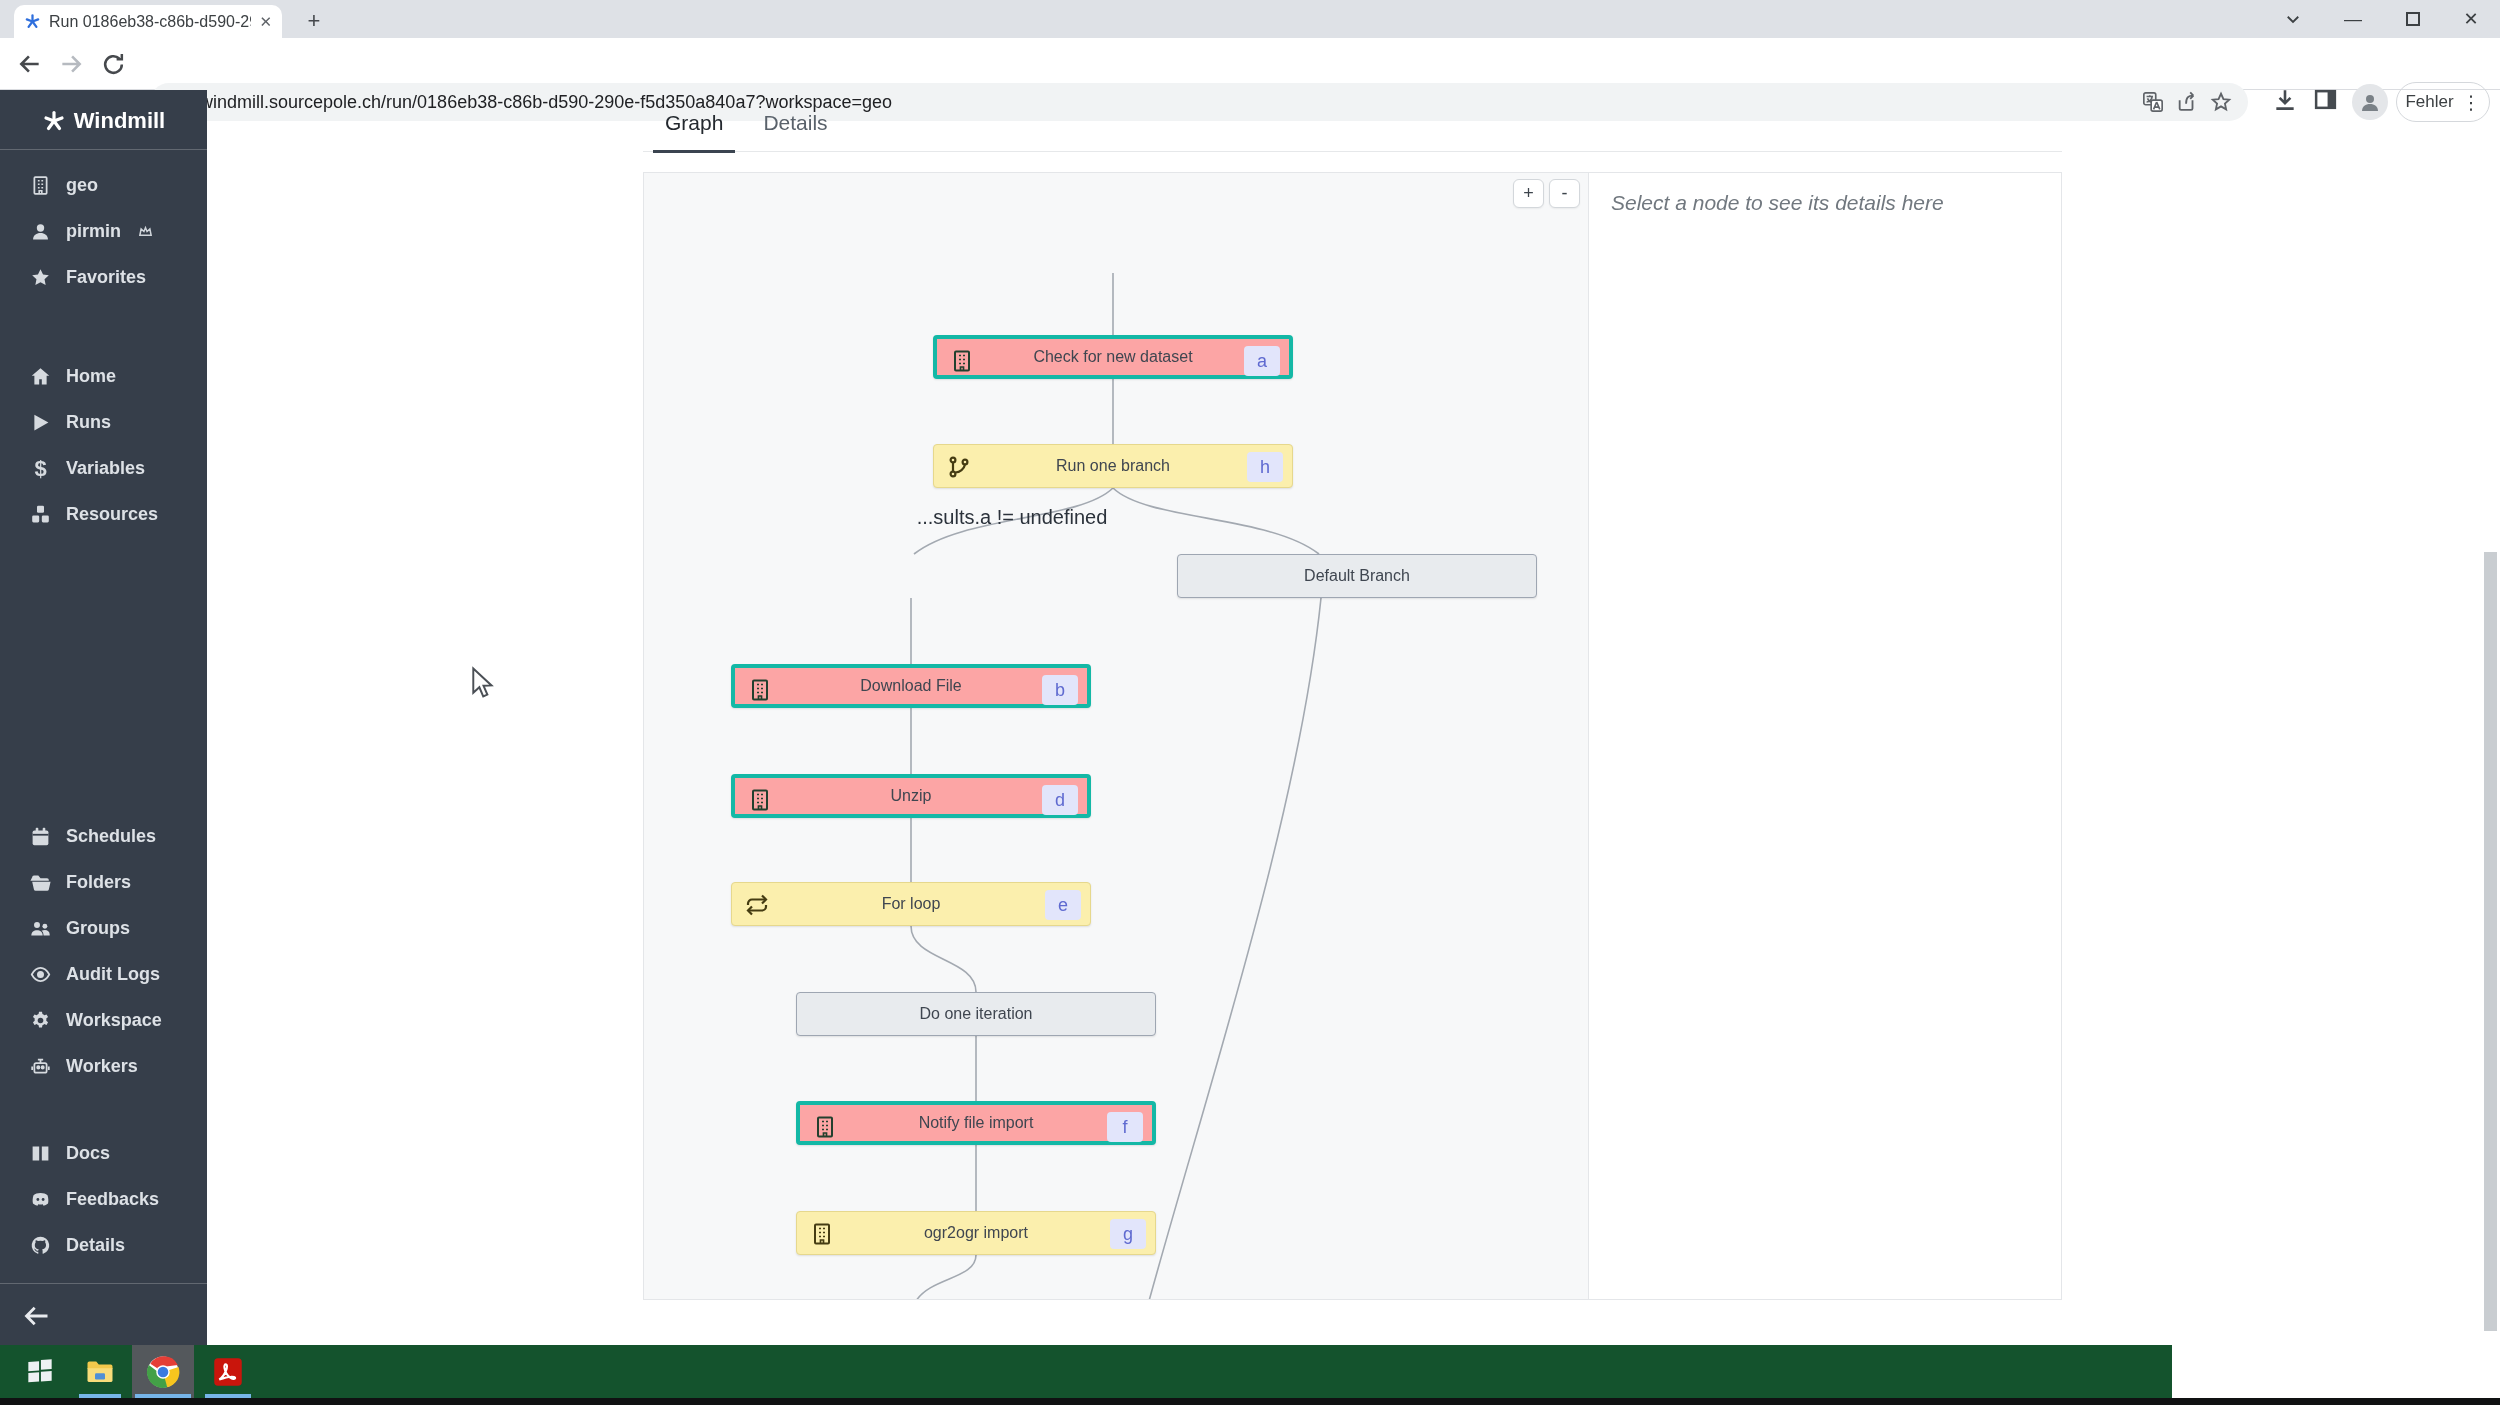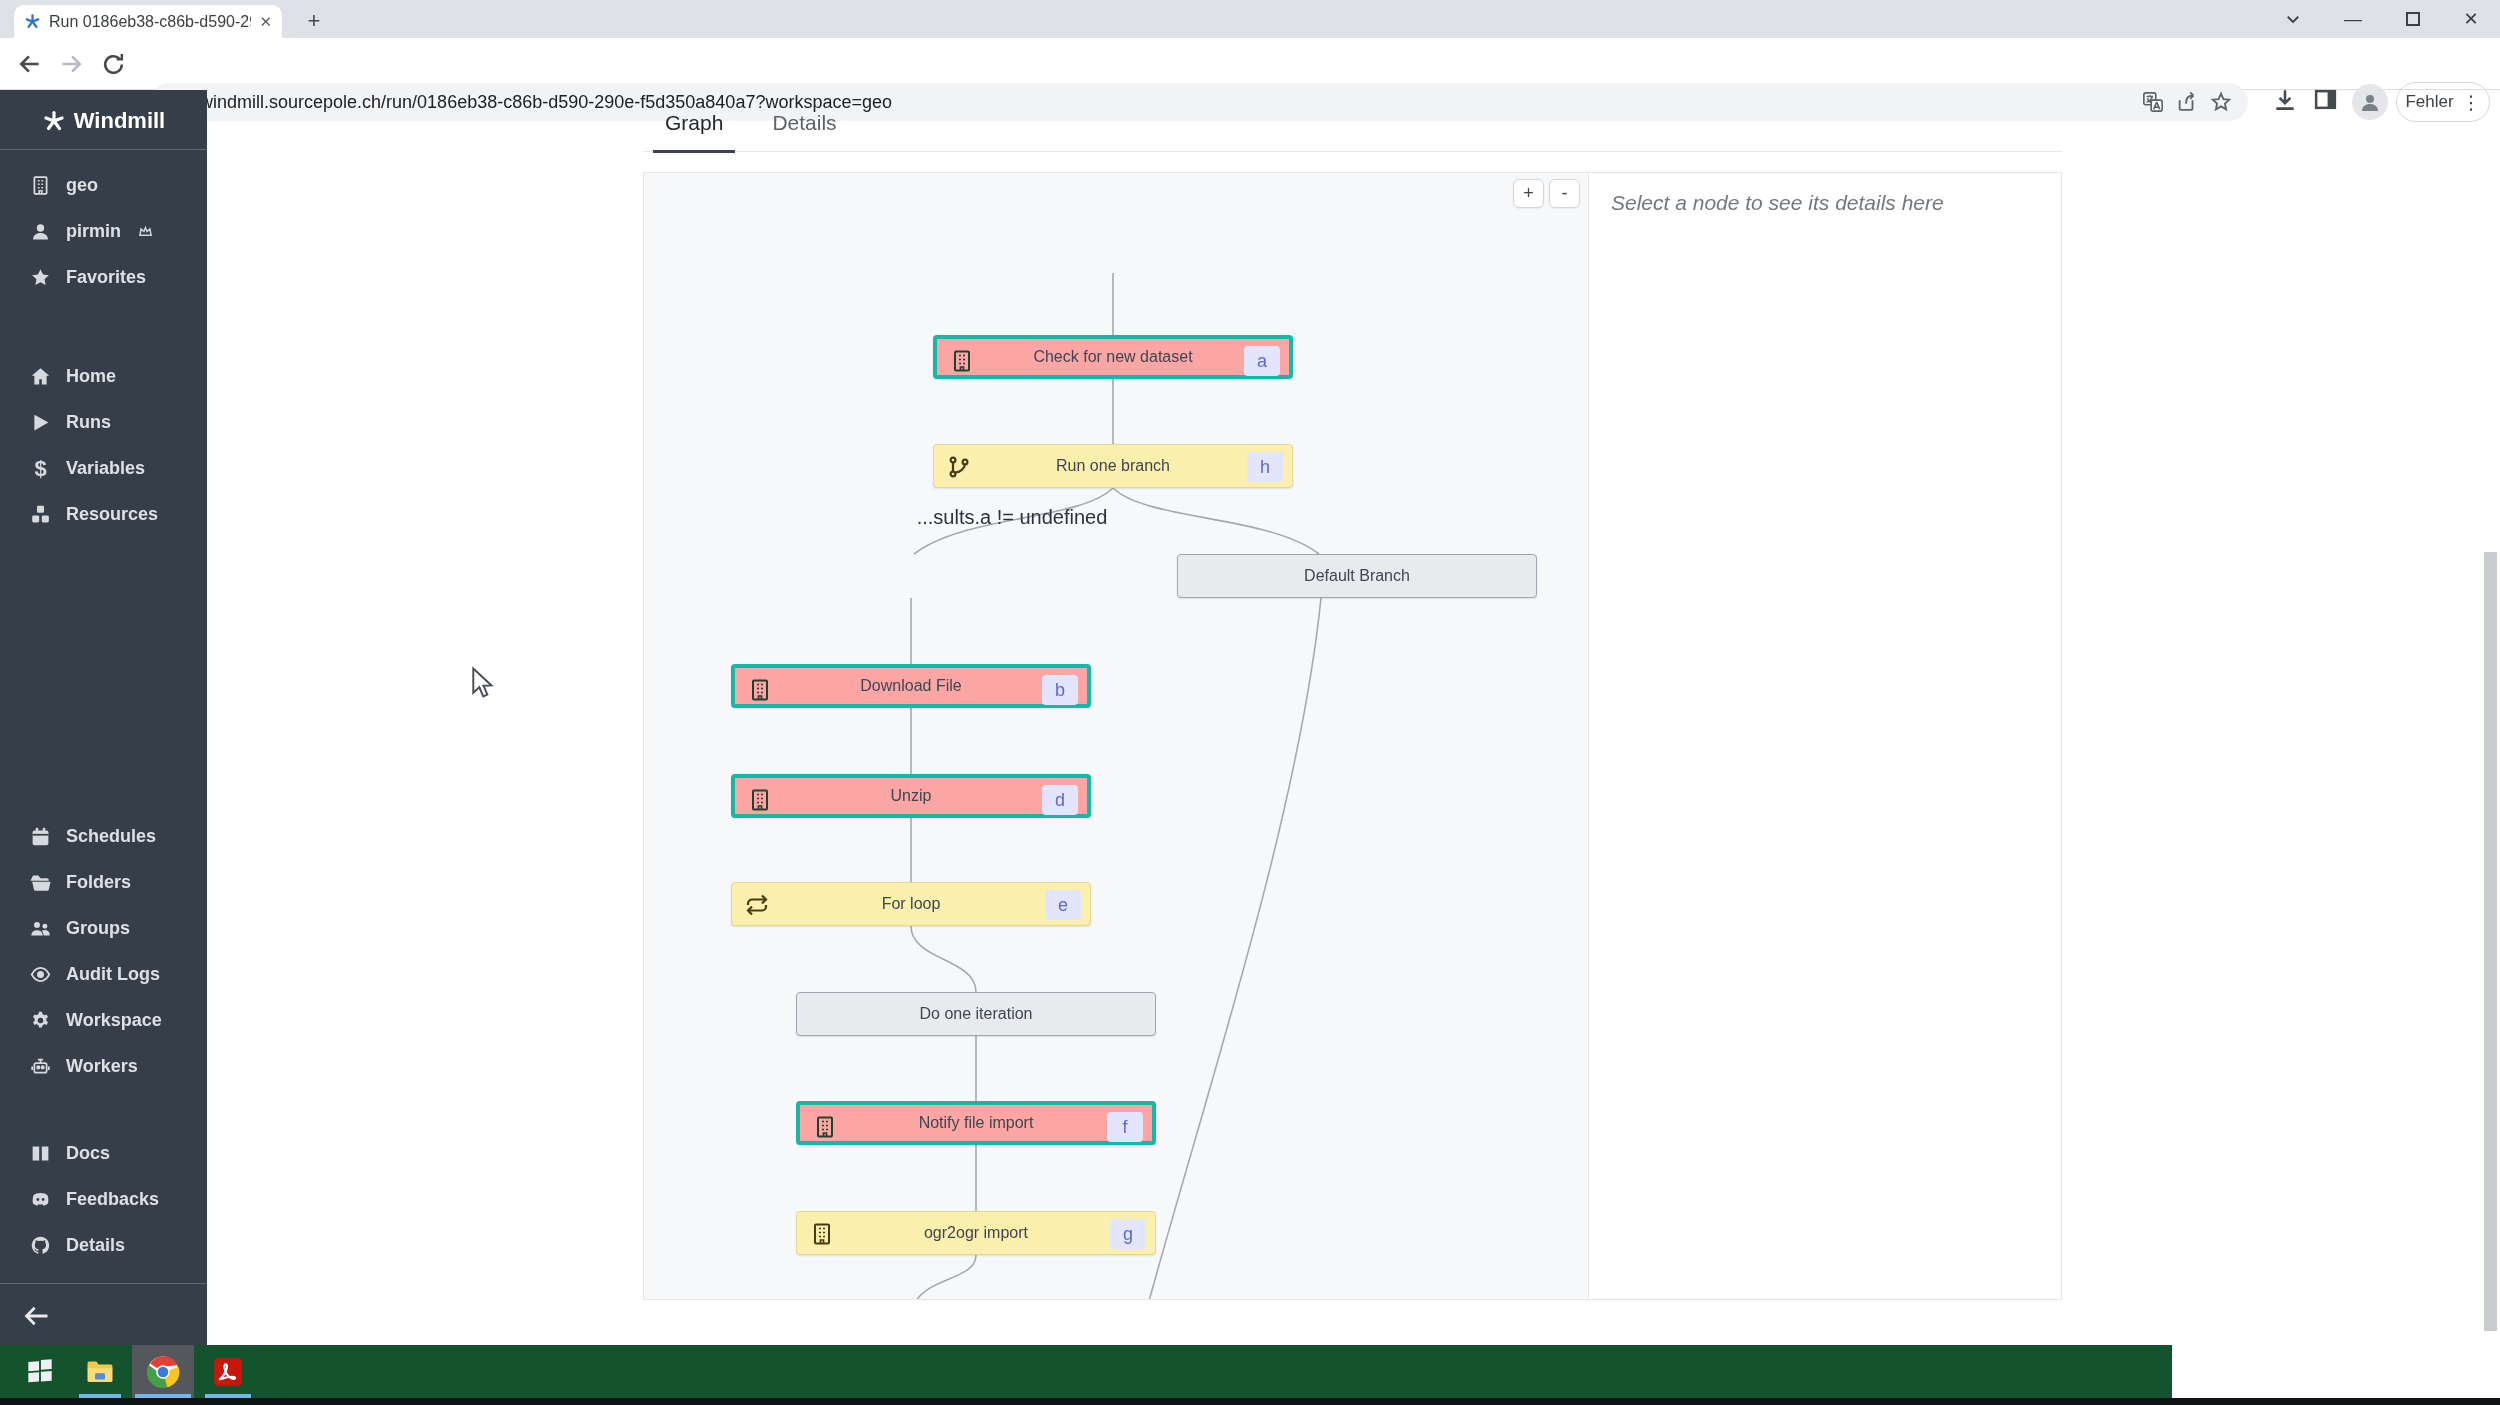--- a/index.html
+++ b/index.html
@@ -48,21 +48,21 @@
   .sb-divider { position:absolute; left:0; width:207px; height:1px; background:rgba(255,255,255,0.22); }
   .sb-group { position:absolute; left:0; width:207px; }
   .sb-item { height:46px; display:flex; align-items:center; gap:15px; padding-left:30px; font-size:18px;
     font-weight:bold; color:#dde1e6; }
   .sb-item .sicon { width:21px; height:21px; color:#d6dadf; flex:none; }
   .crown { width:15px; height:15px; color:#cfd4da; margin-left:2px; }
   .sb-back { position:absolute; left:22px; top:1212px; width:34px; height:30px; color:#e8eaee; }
 
   
   .content-tabs { position:absolute; left:643px; top:90px; width:1419px; height:62px; border-bottom:1px solid #e6e8ea;
-    display:flex; align-items:flex-end; gap:13px; padding-left:4px; }
+    display:flex; align-items:flex-end; gap:4px; padding-left:4px; }
   .ctab { padding:0 18px 16px 18px; font-size:21px; color:#5a626b; position:relative; }
   .ctab.active { color:#24292f; }
   .ctab.active::after { content:""; position:absolute; left:6px; right:6px; bottom:-2px; height:3px; background:#3b4450; }
 
   .flowbox { position:absolute; left:643px; top:172px; width:1419px; height:1128px; border:1px solid #e4e6e9; display:flex; }
   .graphcol { width:945px; height:100%; background:#f7f8f9; border-right:1px solid #e4e6e9; position:relative; overflow:hidden; }
   .detailcol { flex:1; background:#fff; position:relative; }
   .detail-placeholder { position:absolute; left:22px; top:18px; font-size:21px; font-style:italic; color:#71787f; }
 
   .zoombtn { position:absolute; width:31px; height:29px; background:#fff; border:1px solid #d3d7db; border-radius:6px;

